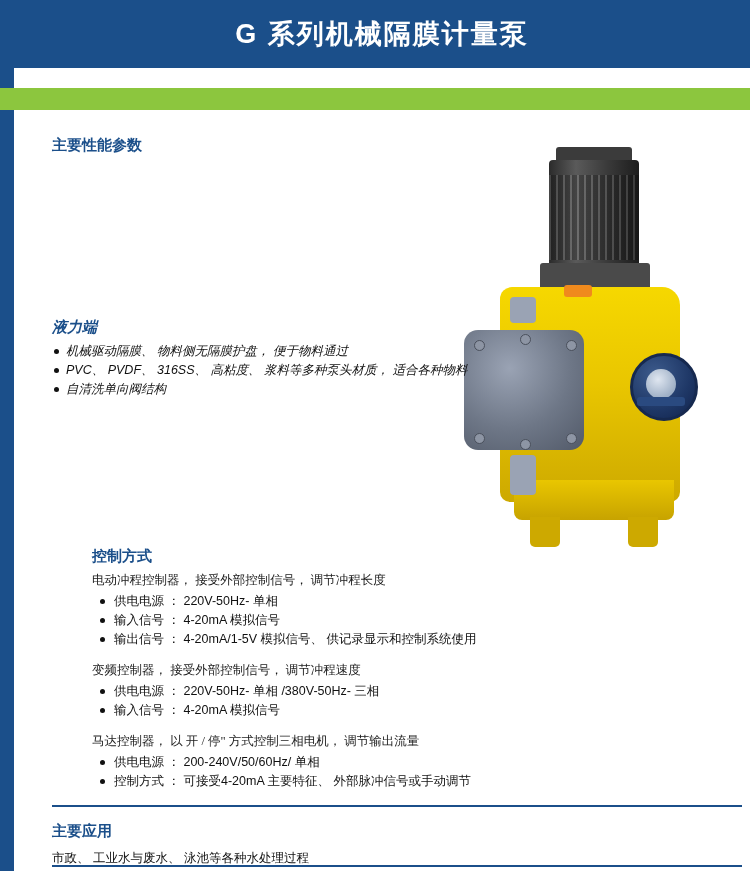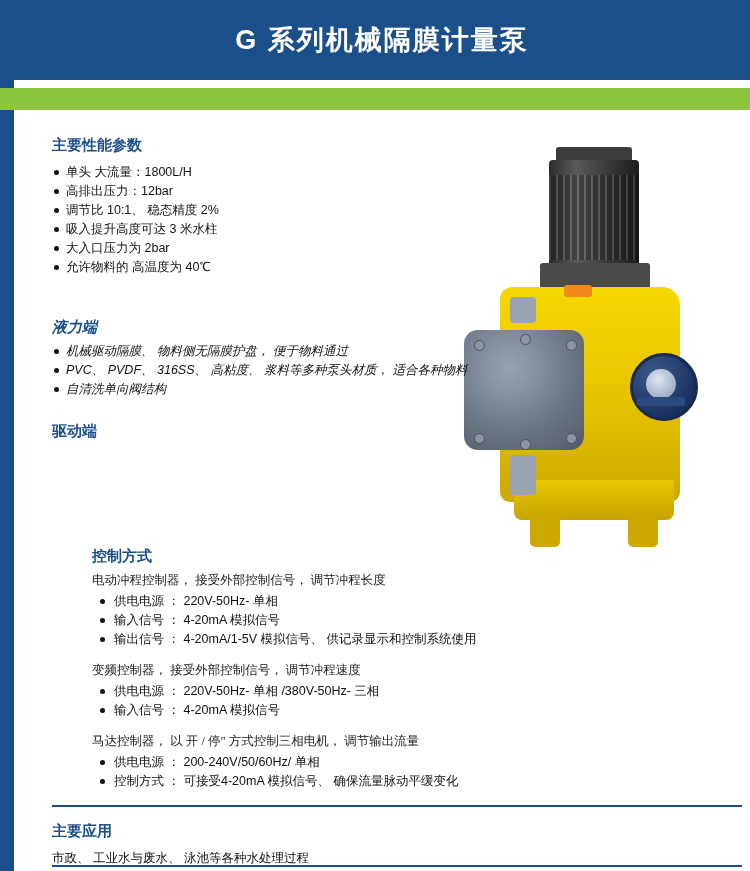--- a/index.html
+++ b/index.html
@@ -33,21 +33,21 @@
     height: 22px;
     background: #8cc63e;
   }
 
   
   .header {
     position: absolute;
     left: 14px;
     top: 0;
     width: 736px;
-    height: 80px;
+    height: 68px;
     background: #1b4f8a;
     color: #ffffff;
     display: flex;
     align-items: center;
     justify-content: center;
   }
   .header-title {
     font-size: 27px;
     font-weight: bold;
     letter-spacing: 2px;
@@ -280,42 +280,33 @@
     <div class="head-bolt" style="left:76px;  top:304px;"></div>
     <div class="adjust-knob"></div>
     <div class="knob-inner"></div>
     <div class="knob-band"></div>
     <div class="stand-left"></div>
     <div class="stand-right"></div>
   </div>
 
   <div class="blk" id="perf-block">
     <h2 class="section-title">主要性能参数</h2>
-    <ul class="bullets">
-      <li>单头  大流量：1800L/H</li>
-      <li>高排出压力：12bar</li>
-      <li>调节比 10:1、 稳态精度  2%</li>
-      <li>吸入提升高度可达 3 米水柱</li>
-      <li>大入口压力为 2bar</li>
-      <li>允许物料的  高温度为 40℃</li>
-    </ul>
   </div>
 
 
   <div class="blk" id="hydraulic-block">
     <h3 class="sub-title">液力端</h3>
     <ul class="bullets">
       <li>机械驱动隔膜、 物料侧无隔膜护盘， 便于物料通过</li>
       <li>PVC、 PVDF、 316SS、 高粘度、 浆料等多种泵头材质， 适合各种物料</li>
       <li>自清洗单向阀结构</li>
     </ul>
   </div>
 
   <div class="blk" id="drive-block">
-    <h3 class="sub-title">驱动端</h3>
   </div>
 
   <div class="blk" id="control-block">
     <h3 class="sub-title">控制方式</h3>
 
     <div class="control-group">
       <div class="control-lead">电动冲程控制器， 接受外部控制信号， 调节冲程长度</div>
       <ul class="bullets wide">
         <li>供电电源 ： 220V-50Hz- 单相</li>
         <li>输入信号 ： 4-20mA 模拟信号</li>
@@ -328,21 +319,21 @@
       <ul class="bullets wide">
         <li>供电电源 ： 220V-50Hz- 单相 /380V-50Hz- 三相</li>
         <li>输入信号 ： 4-20mA 模拟信号</li>
       </ul>
     </div>
 
     <div class="control-group">
       <div class="control-lead">马达控制器， 以  开 / 停" 方式控制三相电机， 调节输出流量</div>
       <ul class="bullets wide">
         <li>供电电源 ： 200-240V/50/60Hz/ 单相</li>
-        <li>控制方式 ： 可接受4-20mA 模拟信号、 确保流量脉动平缓变化</li>
+        <li>控制方式 ： 可接受4-20mA 主要特征、 外部脉冲信号或手动调节</li>
       </ul>
     </div>
   </div>
 
   <div class="divider" id="divider-top"></div>
 
   <div class="blk" id="apply-block">
     <h2 class="section-title">主要应用</h2>
     <div class="plain-line">市政、 工业水与废水、 泳池等各种水处理过程</div>
   </div>

